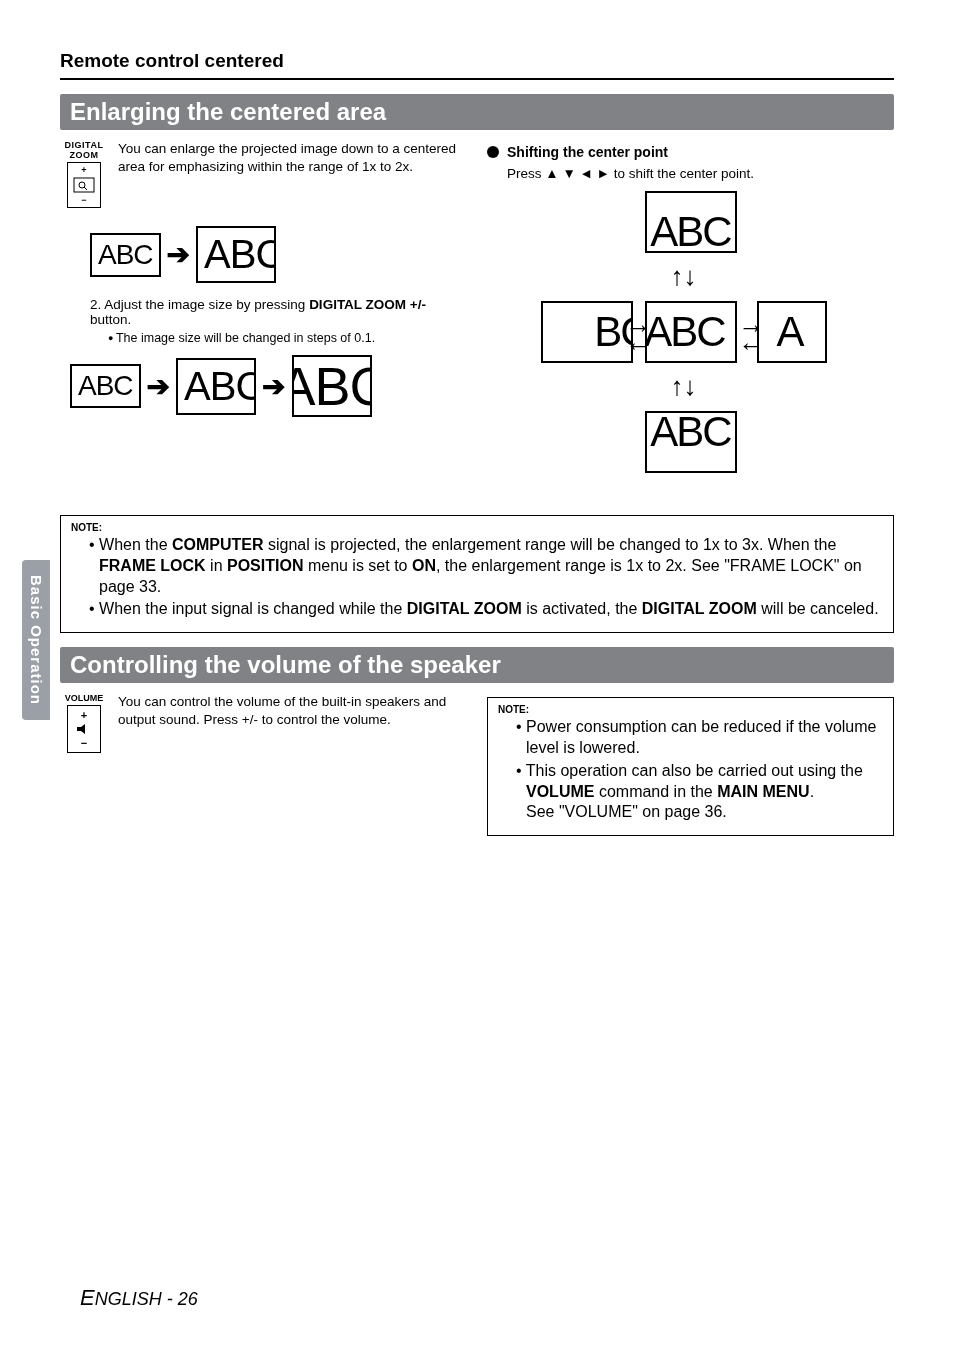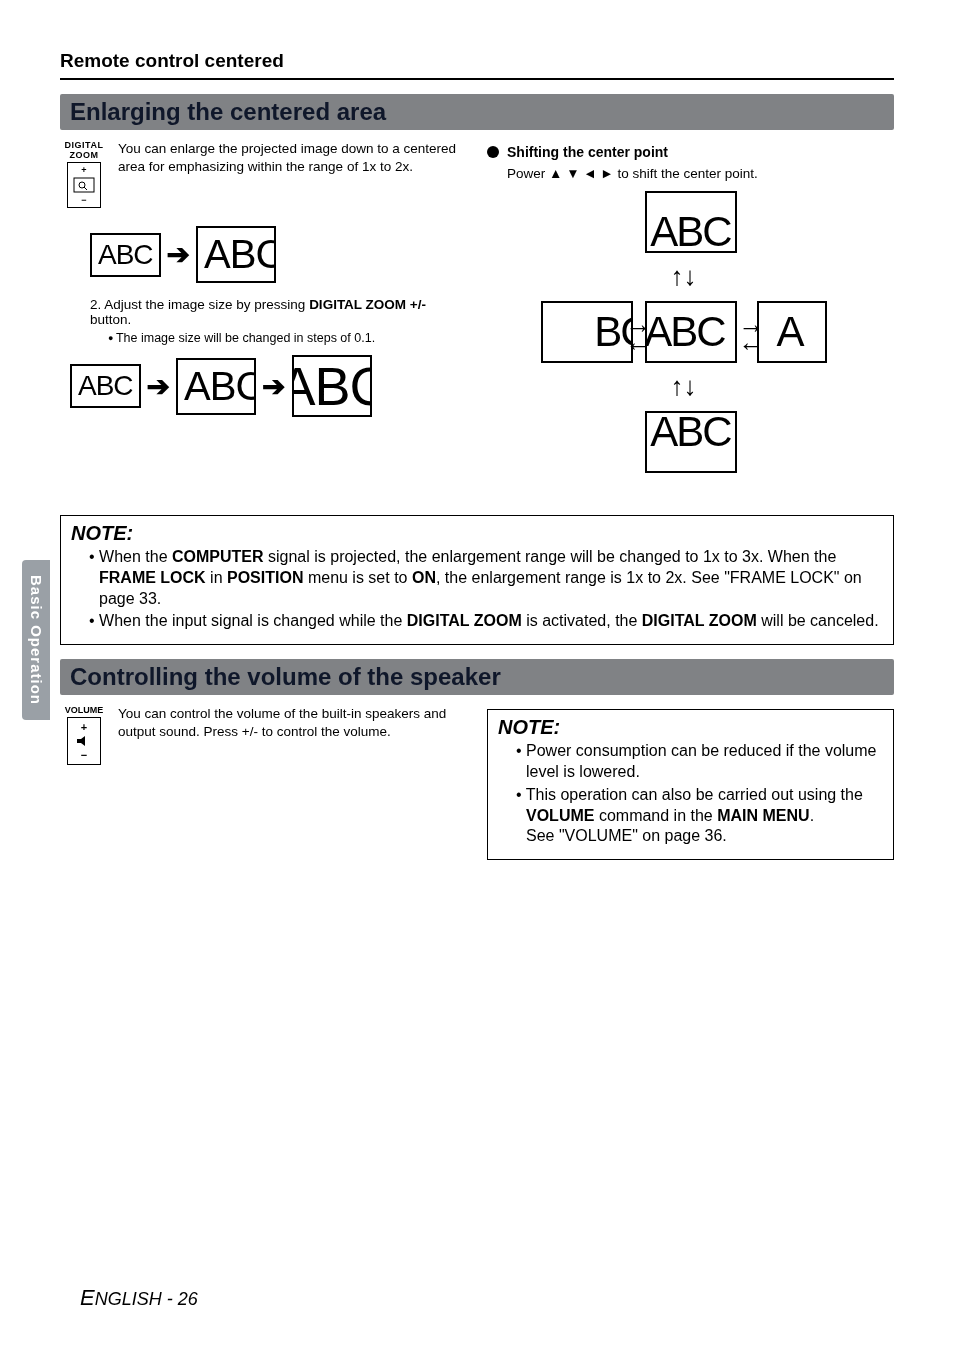--- a/index.html
+++ b/index.html
@@ -42,21 +42,21 @@
     font-weight: bold;
     margin-bottom: 6px;
   }
   .rule {
     border: none;
     border-top: 2px solid #000;
     margin-bottom: 14px;
   }
   .section-bar {
     background: #808285;
-    color: #0f172a;
+    color: #ffffff;
     font-size: 24px;
     font-weight: bold;
     padding: 4px 10px;
     margin: 6px 0 10px 0;
     border-radius: 2px;
   }
   .content-area {
     display: flex;
     gap: 20px;
   }
@@ -117,21 +117,21 @@
   }
   .tile-sm { font-size: 28px; }
   .tile-md { font-size: 40px; }
   .tile-lg { font-size: 54px; }
   .arrow { font-size: 28px; font-weight: bold; }
   .note-box {
     border: 1px solid #000;
     padding: 6px 10px 10px 10px;
     margin-top: 4px;
   }
-  .note-title { font-weight: bold; font-size: 20px; margin-bottom: 2px; font-style: italic; }
+  .note-title { font-weight: bold; font-size: 10px; margin-bottom: 2px; }
   .note-list { font-size: 16px; margin-left: 18px; }
   .note-list li { text-indent: -10px; padding-left: 10px; list-style: none; margin-bottom: 2px; line-height: 1.3; }
   .note-list li::before { content: "• "; }
   .shift-grid {
     position: relative;
     width: 300px;
     height: 320px;
     margin: 10px auto 0 auto;
   }
   .shift-tile {
@@ -212,21 +212,21 @@
           </span>
       </div>
     </div>
 
     <div class="col">
       <div class="subhead">
         <span class="bullet-round"></span>
         <span>Shifting the center point</span>
       </div>
       <div style="font-size:13.5px; margin-left:20px;">
-        <span>Power </span><span>▲ ▼ ◄ ►</span><span> to shift the center point.</span>
+        <span>Press </span><span>▲ ▼ ◄ ►</span><span> to shift the center point.</span>
       </div>
 
       <div class="shift-grid">
         <div class="shift-tile" style="left:104px; top:0;">
             <span style="transform:translateY(10px);">ABC</span>
           </div>
         <div class="shift-arrow-v" style="left:130px; top:70px;">↑↓</div>
         <div class="shift-tile" style="left:0; top:110px;justify-content:flex-end;">
             <span style="transform:translateX(18px);">BC</span>
           </div>

